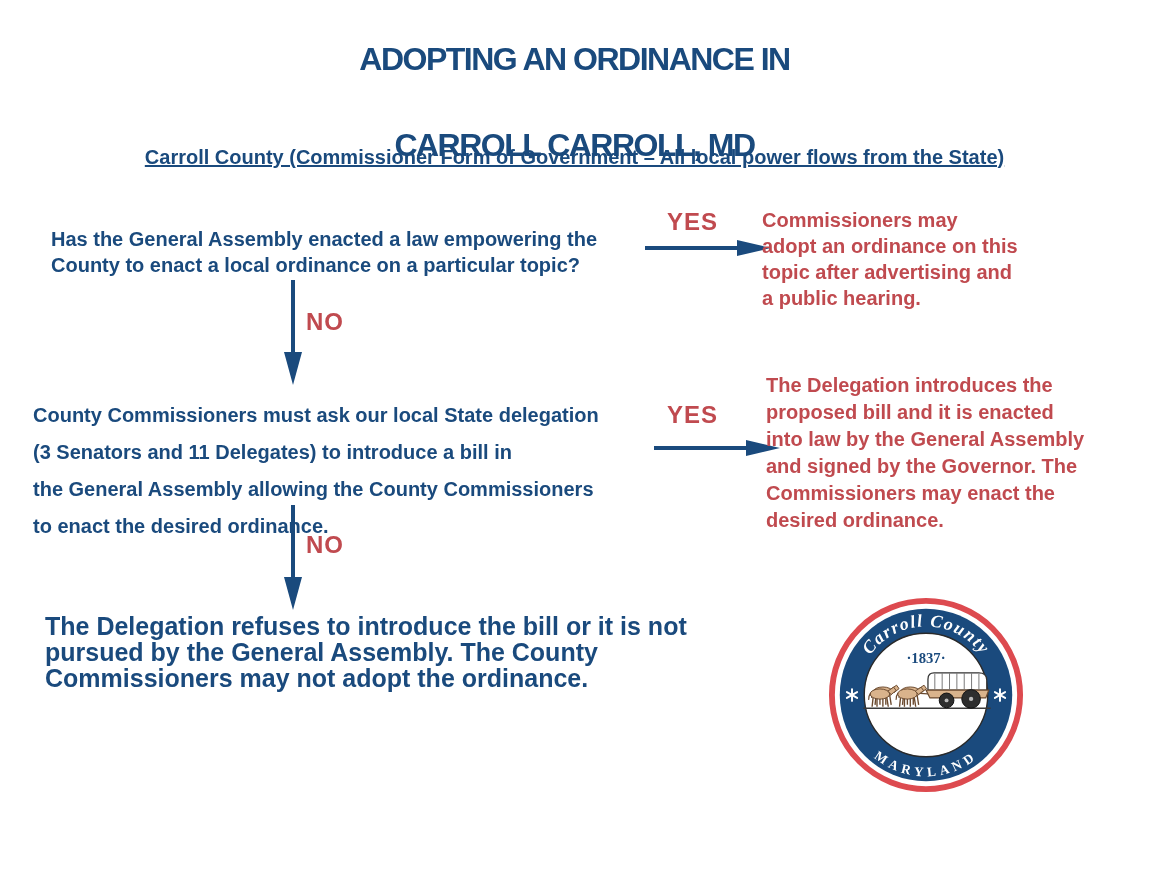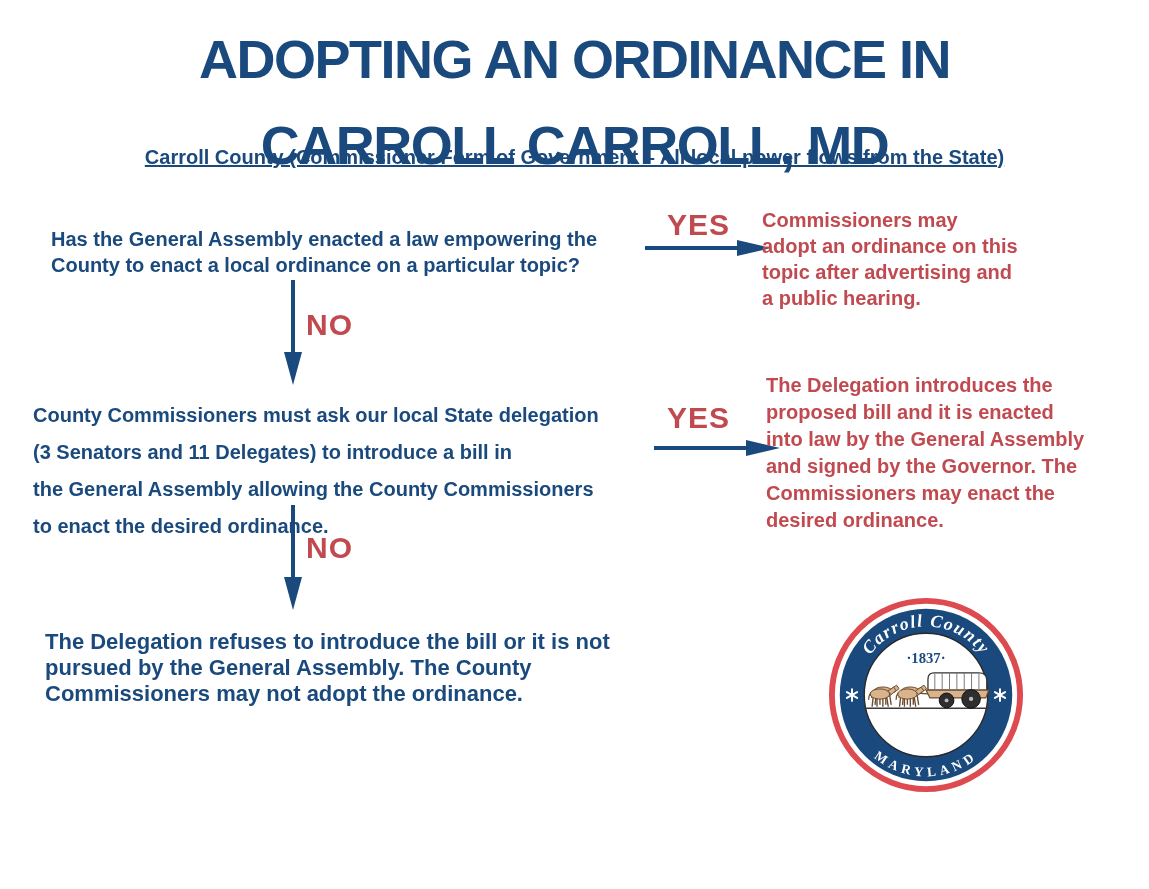--- a/index.html
+++ b/index.html
@@ -14,21 +14,21 @@
     background: #ffffff;
     overflow: hidden;
     font-family: "Liberation Sans", sans-serif;
     font-weight: bold;
   }
   .title {
     position: absolute;
     top: 38px; left: 0; width: 100%;
     text-align: center;
     color: var(--navy, #1A4A7D);
-    font-size: 54px;
+    font-size: 32px;
     line-height: 43px;
     letter-spacing: -1.5px;
     white-space: pre-line;
   }
   .subtitle {
     position: absolute;
     top: 146px; left: 0; width: 100%;
     text-align: center;
     color: var(--navy, #1A4A7D);
     font-size: 20px;
@@ -42,27 +42,27 @@
   }
   .red-block {
     position: absolute;
     color: var(--red, #C04A4F);
     font-size: 20px;
     text-align: left;
     white-space: pre-line;
   }
   .q1 { left: 51px; top: 226px; line-height: 26px; }
   .q2 { left: 33px; top: 397px; line-height: 37px; }
-  .o3 { left: 45px; top: 629px; line-height: 26px; color: var(--navy, #1A4A7D); font-size: 22px; position: absolute; white-space: pre-line; }
+  .o3 { left: 45px; top: 613px; line-height: 26px; color: var(--navy, #1A4A7D); font-size: 25px; position: absolute; white-space: pre-line; }
   .o1 { left: 762px; top: 207px; width: 320px; line-height: 26px; }
   .o2 { left: 766px; top: 372px; width: 372px; line-height: 27px; }
   .branch-label {
     position: absolute;
     color: var(--red, #C04A4F);
-    font-size: 30px;
+    font-size: 24px;
     letter-spacing: 1px;
   }
   .yes1 { left: 667px; top: 208px; }
   .yes2 { left: 667px; top: 401px; }
   .no1  { left: 306px; top: 308px; }
   .no2  { left: 306px; top: 531px; }
   .h-arrow { position: absolute; display: flex; align-items: center; height: 18px; }
   .h-arrow .shaft { width: 92px; height: 4px; background: var(--navy, #1A4A7D); }
   .h-arrow .head  {
     width: 0; height: 0;

